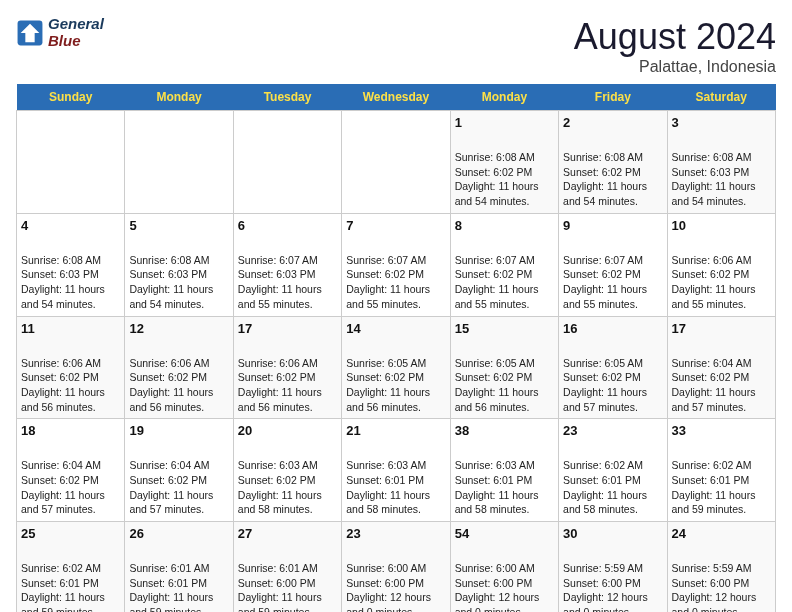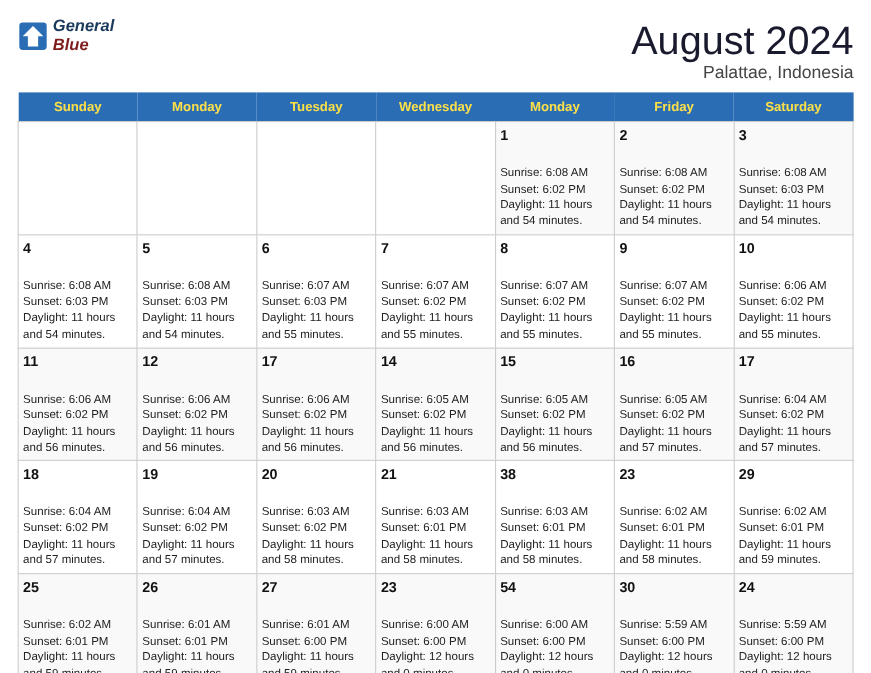--- a/index.html
+++ b/index.html
@@ -277,21 +277,21 @@
 and 58 minutes.</div>
         </td>
         <td>
           <div class="day-num">23</div>
           <div class="day-info" style="white-space: pre-line;">Sunrise: 6:02 AM
 Sunset: 6:01 PM
 Daylight: 11 hours
 and 58 minutes.</div>
         </td>
         <td>
-          <div class="day-num">29</div>
+          <div class="day-num">33</div>
           <div class="day-info" style="white-space: pre-line;">Sunrise: 6:02 AM
 Sunset: 6:01 PM
 Daylight: 11 hours
 and 59 minutes.</div>
         </td>
       </tr>
       <tr>
         <td>
           <div class="day-num">25</div>
           <div class="day-info" style="white-space: pre-line;">Sunrise: 6:02 AM

